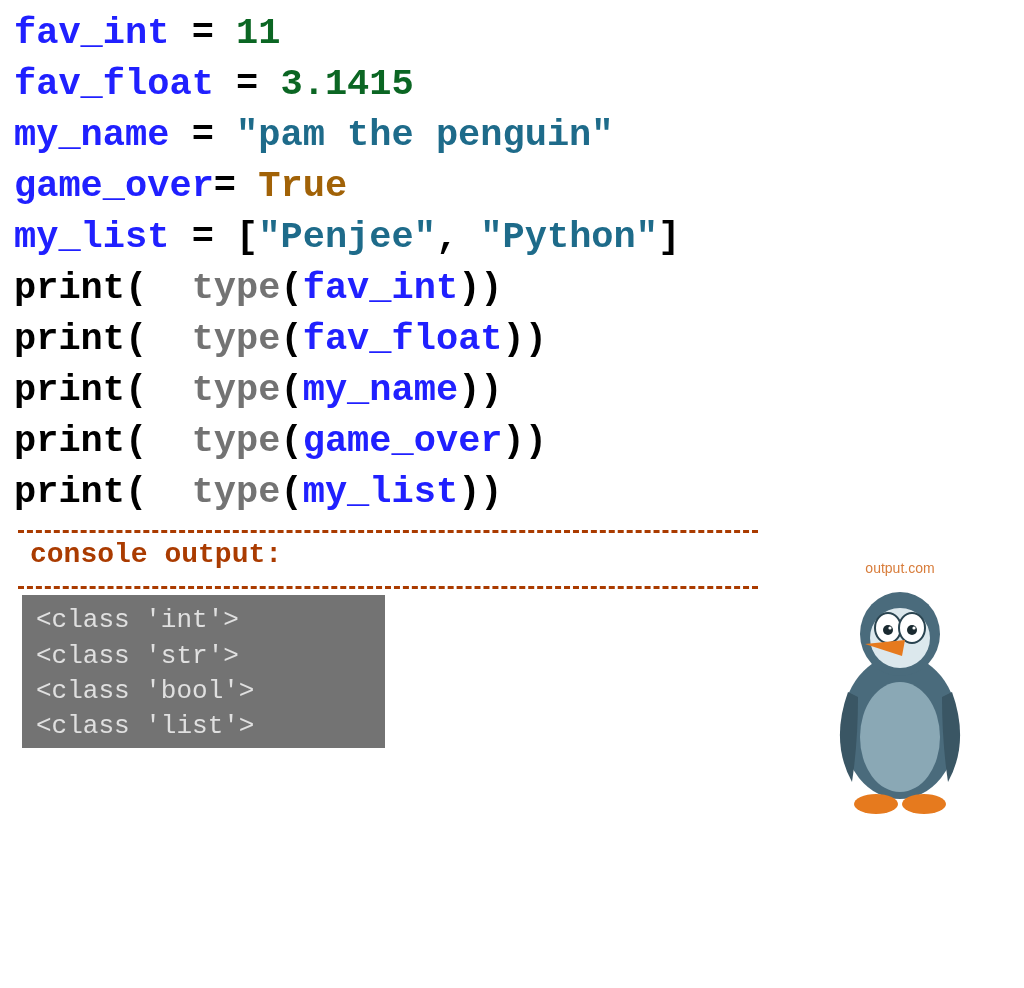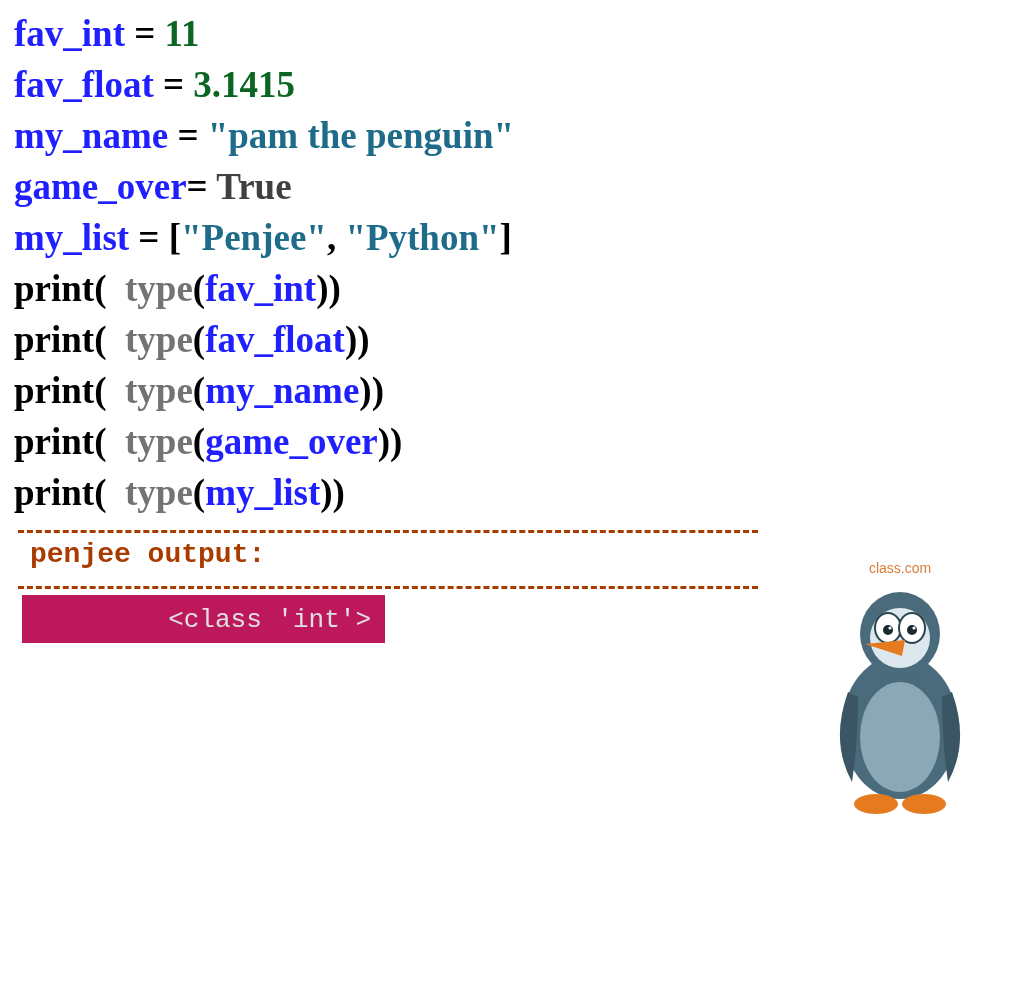--- a/index.html
+++ b/index.html
@@ -11,51 +11,49 @@
       height: 988px;
       overflow: hidden;
       position: relative;
     }
     .code-area {
       padding: 8px 14px 0 14px;
       font-size: 37px;
       font-weight: bold;
       line-height: 1.38;
       white-space: pre;
-      font-family: Liberation Serif, serif;
     }
     .c-var { color: #2020ff; }
     .c-black { color: #000; }
     .c-num { color: #0b6623; }
     .c-str { color: #1e6b8a; }
-    .c-bool { color: #404040; }
+    .c-bool { color: #a16207; }
     .c-func { color: #737373; }
     .divider {
       margin: 12px 18px 2px 18px;
       border-top: 3px dashed #aa3b00;
       width: 740px;
     }
     .console-label {
       color: #aa3b00;
       font-family: "Courier New", monospace;
       font-size: 28px;
       font-weight: bold;
       padding: 4px 0 4px 30px;
     }
     .console-box {
-      background: #be185d;
+      background: #737373;
       color: #e0e0e0;
       font-family: "Courier New", monospace;
       font-size: 26px;
       padding: 8px 14px 4px 14px;
       width: 335px;
       margin-left: 22px;
       margin-top: 6px;
       line-height: 1.35;
-      text-align: right;
     }
     .console-line { white-space: pre; }
     .penguin-wrap {
       position: absolute;
       top: 560px;
       left: 800px;
       width: 200px;
       text-align: center;
     }
     .penjee-attr {
@@ -65,29 +63,32 @@
       margin-bottom: 6px;
     }
     .penguin-svg { width: 180px; height: 235px; }
   </style>
 </head>
 <body>
 
 <div class="code-area" id="code-block"><div class="code-line"><span class="c-var">fav_int</span><span class="c-black"> = </span><span class="c-num">11</span></div><div class="code-line"><span class="c-var">fav_float</span><span class="c-black"> = </span><span class="c-num">3.1415</span></div><div class="code-line"><span class="c-var">my_name</span><span class="c-black"> = </span><span class="c-str">"pam the penguin"</span></div><div class="code-line"><span class="c-var">game_over</span><span class="c-black">= </span><span class="c-bool">True</span></div><div class="code-line"><span class="c-var">my_list</span><span class="c-black"> = </span><span class="c-black">[</span><span class="c-str">"Penjee"</span><span class="c-black">, </span><span class="c-str">"Python"</span><span class="c-black">]</span></div><div class="code-line"><span class="c-black">print</span><span class="c-black">(  </span><span class="c-func">type</span><span class="c-black">(</span><span class="c-var">fav_int</span><span class="c-black">))</span></div><div class="code-line"><span class="c-black">print</span><span class="c-black">(  </span><span class="c-func">type</span><span class="c-black">(</span><span class="c-var">fav_float</span><span class="c-black">))</span></div><div class="code-line"><span class="c-black">print</span><span class="c-black">(  </span><span class="c-func">type</span><span class="c-black">(</span><span class="c-var">my_name</span><span class="c-black">))</span></div><div class="code-line"><span class="c-black">print</span><span class="c-black">(  </span><span class="c-func">type</span><span class="c-black">(</span><span class="c-var">game_over</span><span class="c-black">))</span></div><div class="code-line"><span class="c-black">print</span><span class="c-black">(  </span><span class="c-func">type</span><span class="c-black">(</span><span class="c-var">my_list</span><span class="c-black">))</span></div></div>
 
 <div class="divider"></div>
-<div class="console-label">penjee output:</div>
+<div class="console-label">console output:</div>
 <div class="divider"></div>
 
 <div class="console-box" id="console-box">
     <div class="console-line">&lt;class 'int'&gt;</div>
+    <div class="console-line">&lt;class 'str'&gt;</div>
+    <div class="console-line">&lt;class 'bool'&gt;</div>
+    <div class="console-line">&lt;class 'list'&gt;</div>
   </div>
 
 <div class="penguin-wrap">
-  <div class="penjee-attr">class.com</div>
+  <div class="penjee-attr">output.com</div>
   <svg class="penguin-svg" viewBox="0 0 180 235">
 
     <ellipse cx="90" cy="145" rx="58" ry="72" fill="#4a6b7c"></ellipse>
 
     <ellipse cx="90" cy="155" rx="40" ry="55" fill="#8aa8b5"></ellipse>
 
     <ellipse cx="90" cy="52" rx="40" ry="42" fill="#4a6b7c"></ellipse>
 
     <ellipse cx="90" cy="56" rx="30" ry="30" fill="#dce8ed"></ellipse>
 

